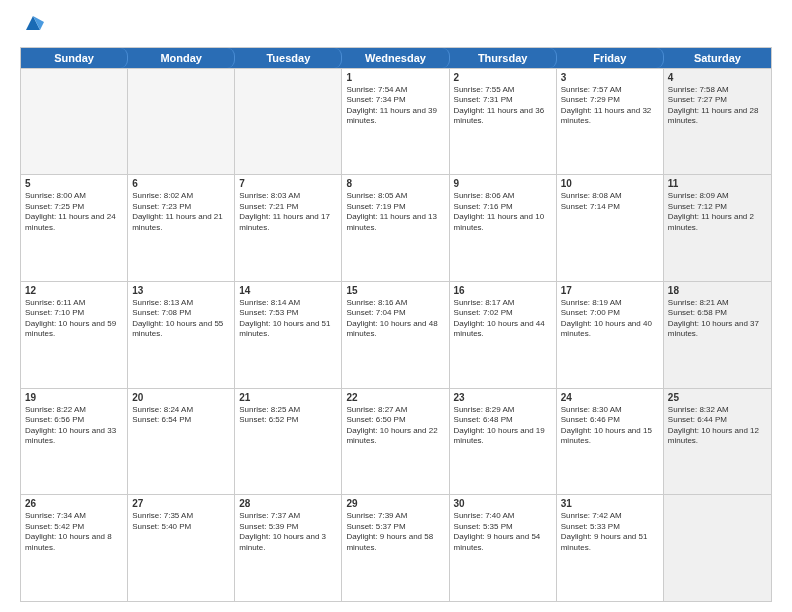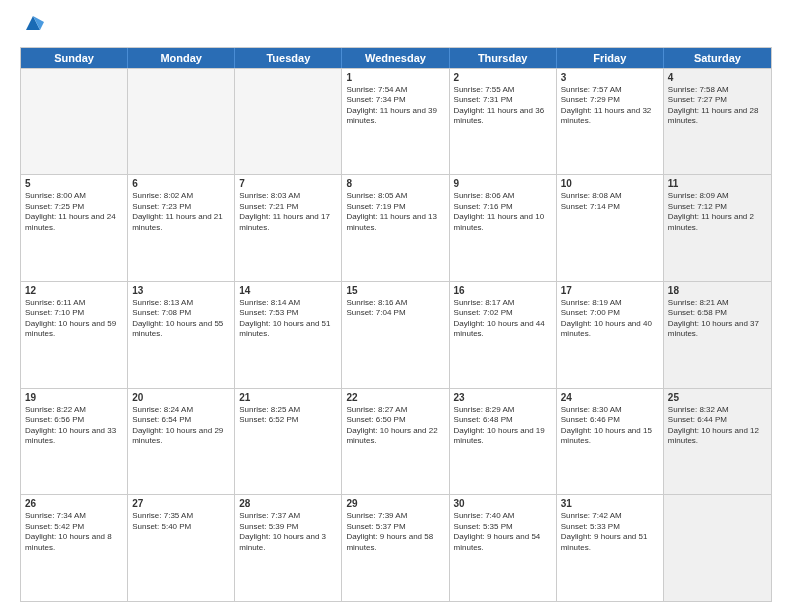--- a/index.html
+++ b/index.html
@@ -57,20 +57,21 @@
       grid-template-columns: repeat(7, 1fr);
       background: #2a6db5;
     }
     .cal-header-cell {
       color: #fff;
       font-size: 11px;
       font-weight: bold;
       text-align: center;
       padding: 4px 2px;
       border-right: 1px solid #4a8dd5;
+      border-radius: 8px;
     }
     .cal-header-cell:last-child { border-right: none; }
     .cal-body {
       flex: 1;
       display: flex;
       flex-direction: column;
     }
     .cal-row {
       display: grid;
       grid-template-columns: repeat(7, 1fr);
@@ -223,20 +224,21 @@
           <div class="cal-cell">
             <span class="day-num">14</span>
             <span class="cell-line">Sunrise: 8:14 AM</span>
             <span class="cell-line">Sunset: 7:53 PM</span>
             <span class="cell-line">Daylight: 10 hours and 51 minutes.</span>
           </div>
           <div class="cal-cell">
             <span class="day-num">15</span>
             <span class="cell-line">Sunrise: 8:16 AM</span>
             <span class="cell-line">Sunset: 7:04 PM</span>
+            <span class="cell-line">Daylight: 10 hours and 48 minutes.</span>
           </div>
           <div class="cal-cell">
             <span class="day-num">16</span>
             <span class="cell-line">Sunrise: 8:17 AM</span>
             <span class="cell-line">Sunset: 7:02 PM</span>
             <span class="cell-line">Daylight: 10 hours and 44 minutes.</span>
           </div>
           <div class="cal-cell">
             <span class="day-num">17</span>
             <span class="cell-line">Sunrise: 8:19 AM</span>
@@ -254,21 +256,20 @@
           <div class="cal-cell">
             <span class="day-num">19</span>
             <span class="cell-line">Sunrise: 8:22 AM</span>
             <span class="cell-line">Sunset: 6:56 PM</span>
             <span class="cell-line">Daylight: 10 hours and 33 minutes.</span>
           </div>
           <div class="cal-cell">
             <span class="day-num">20</span>
             <span class="cell-line">Sunrise: 8:24 AM</span>
             <span class="cell-line">Sunset: 6:54 PM</span>
-            <span class="cell-line">Daylight: 10 hours and 29 minutes.</span>
           </div>
           <div class="cal-cell">
             <span class="day-num">21</span>
             <span class="cell-line">Sunrise: 8:25 AM</span>
             <span class="cell-line">Sunset: 6:52 PM</span>
           </div>
           <div class="cal-cell">
             <span class="day-num">22</span>
             <span class="cell-line">Sunrise: 8:27 AM</span>
             <span class="cell-line">Sunset: 6:50 PM</span>

